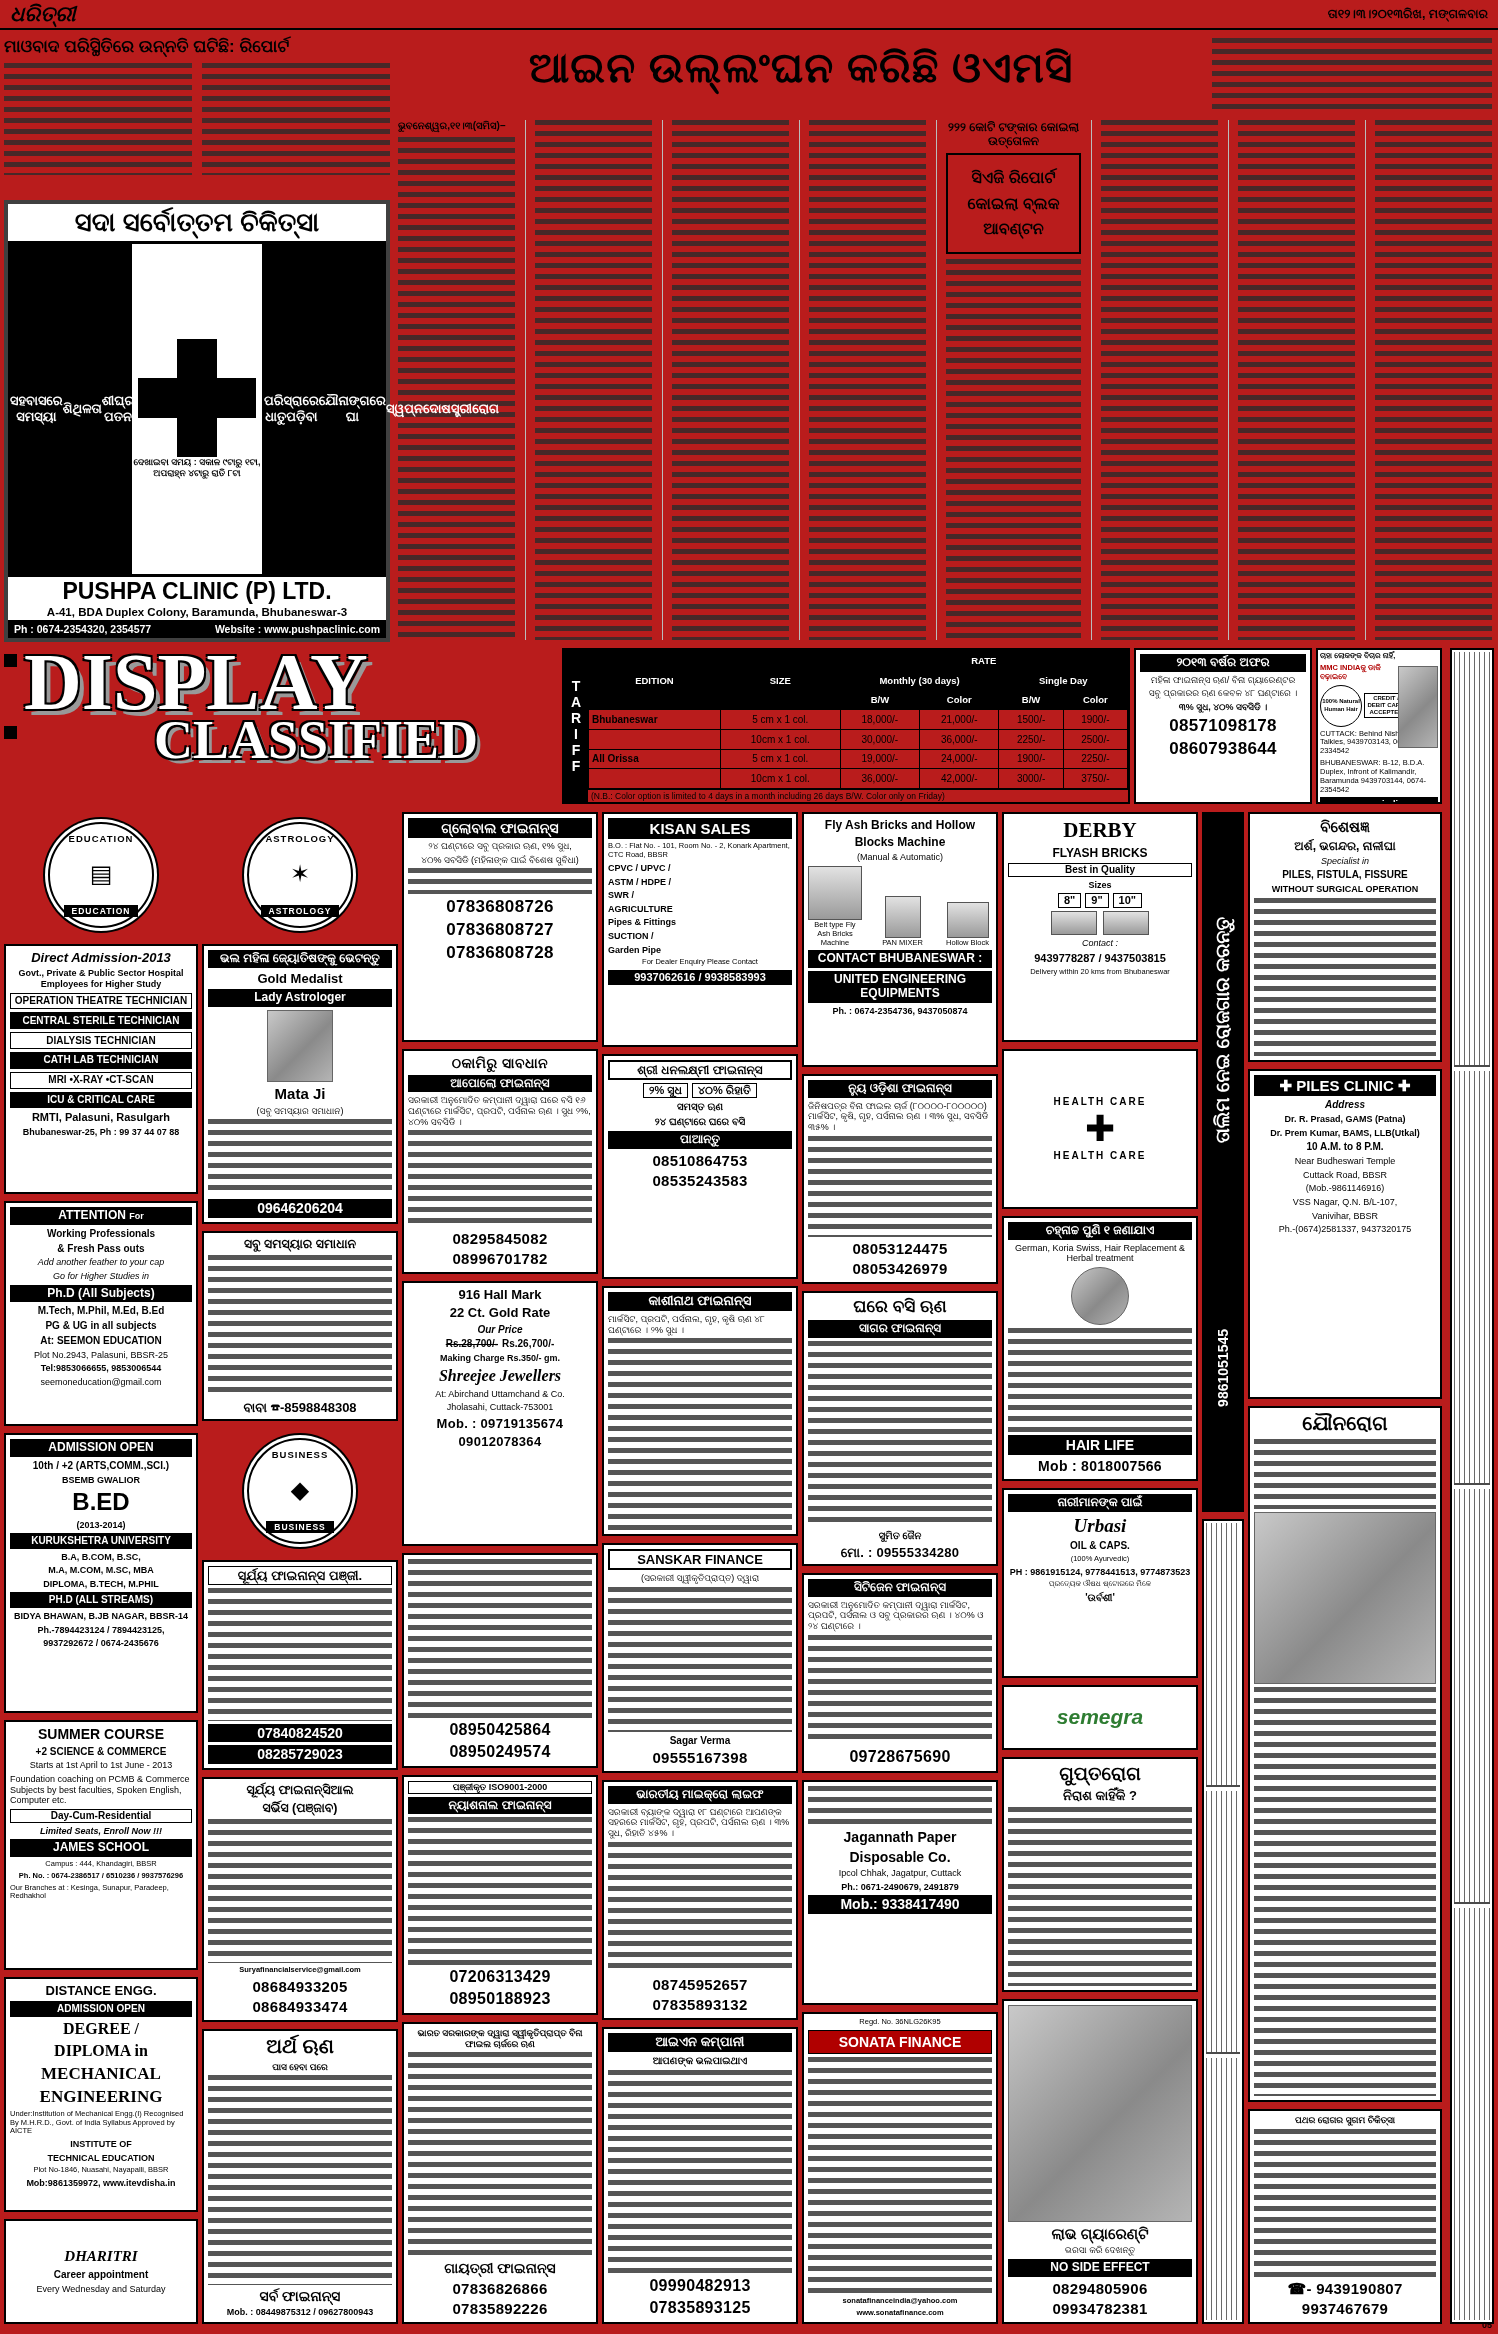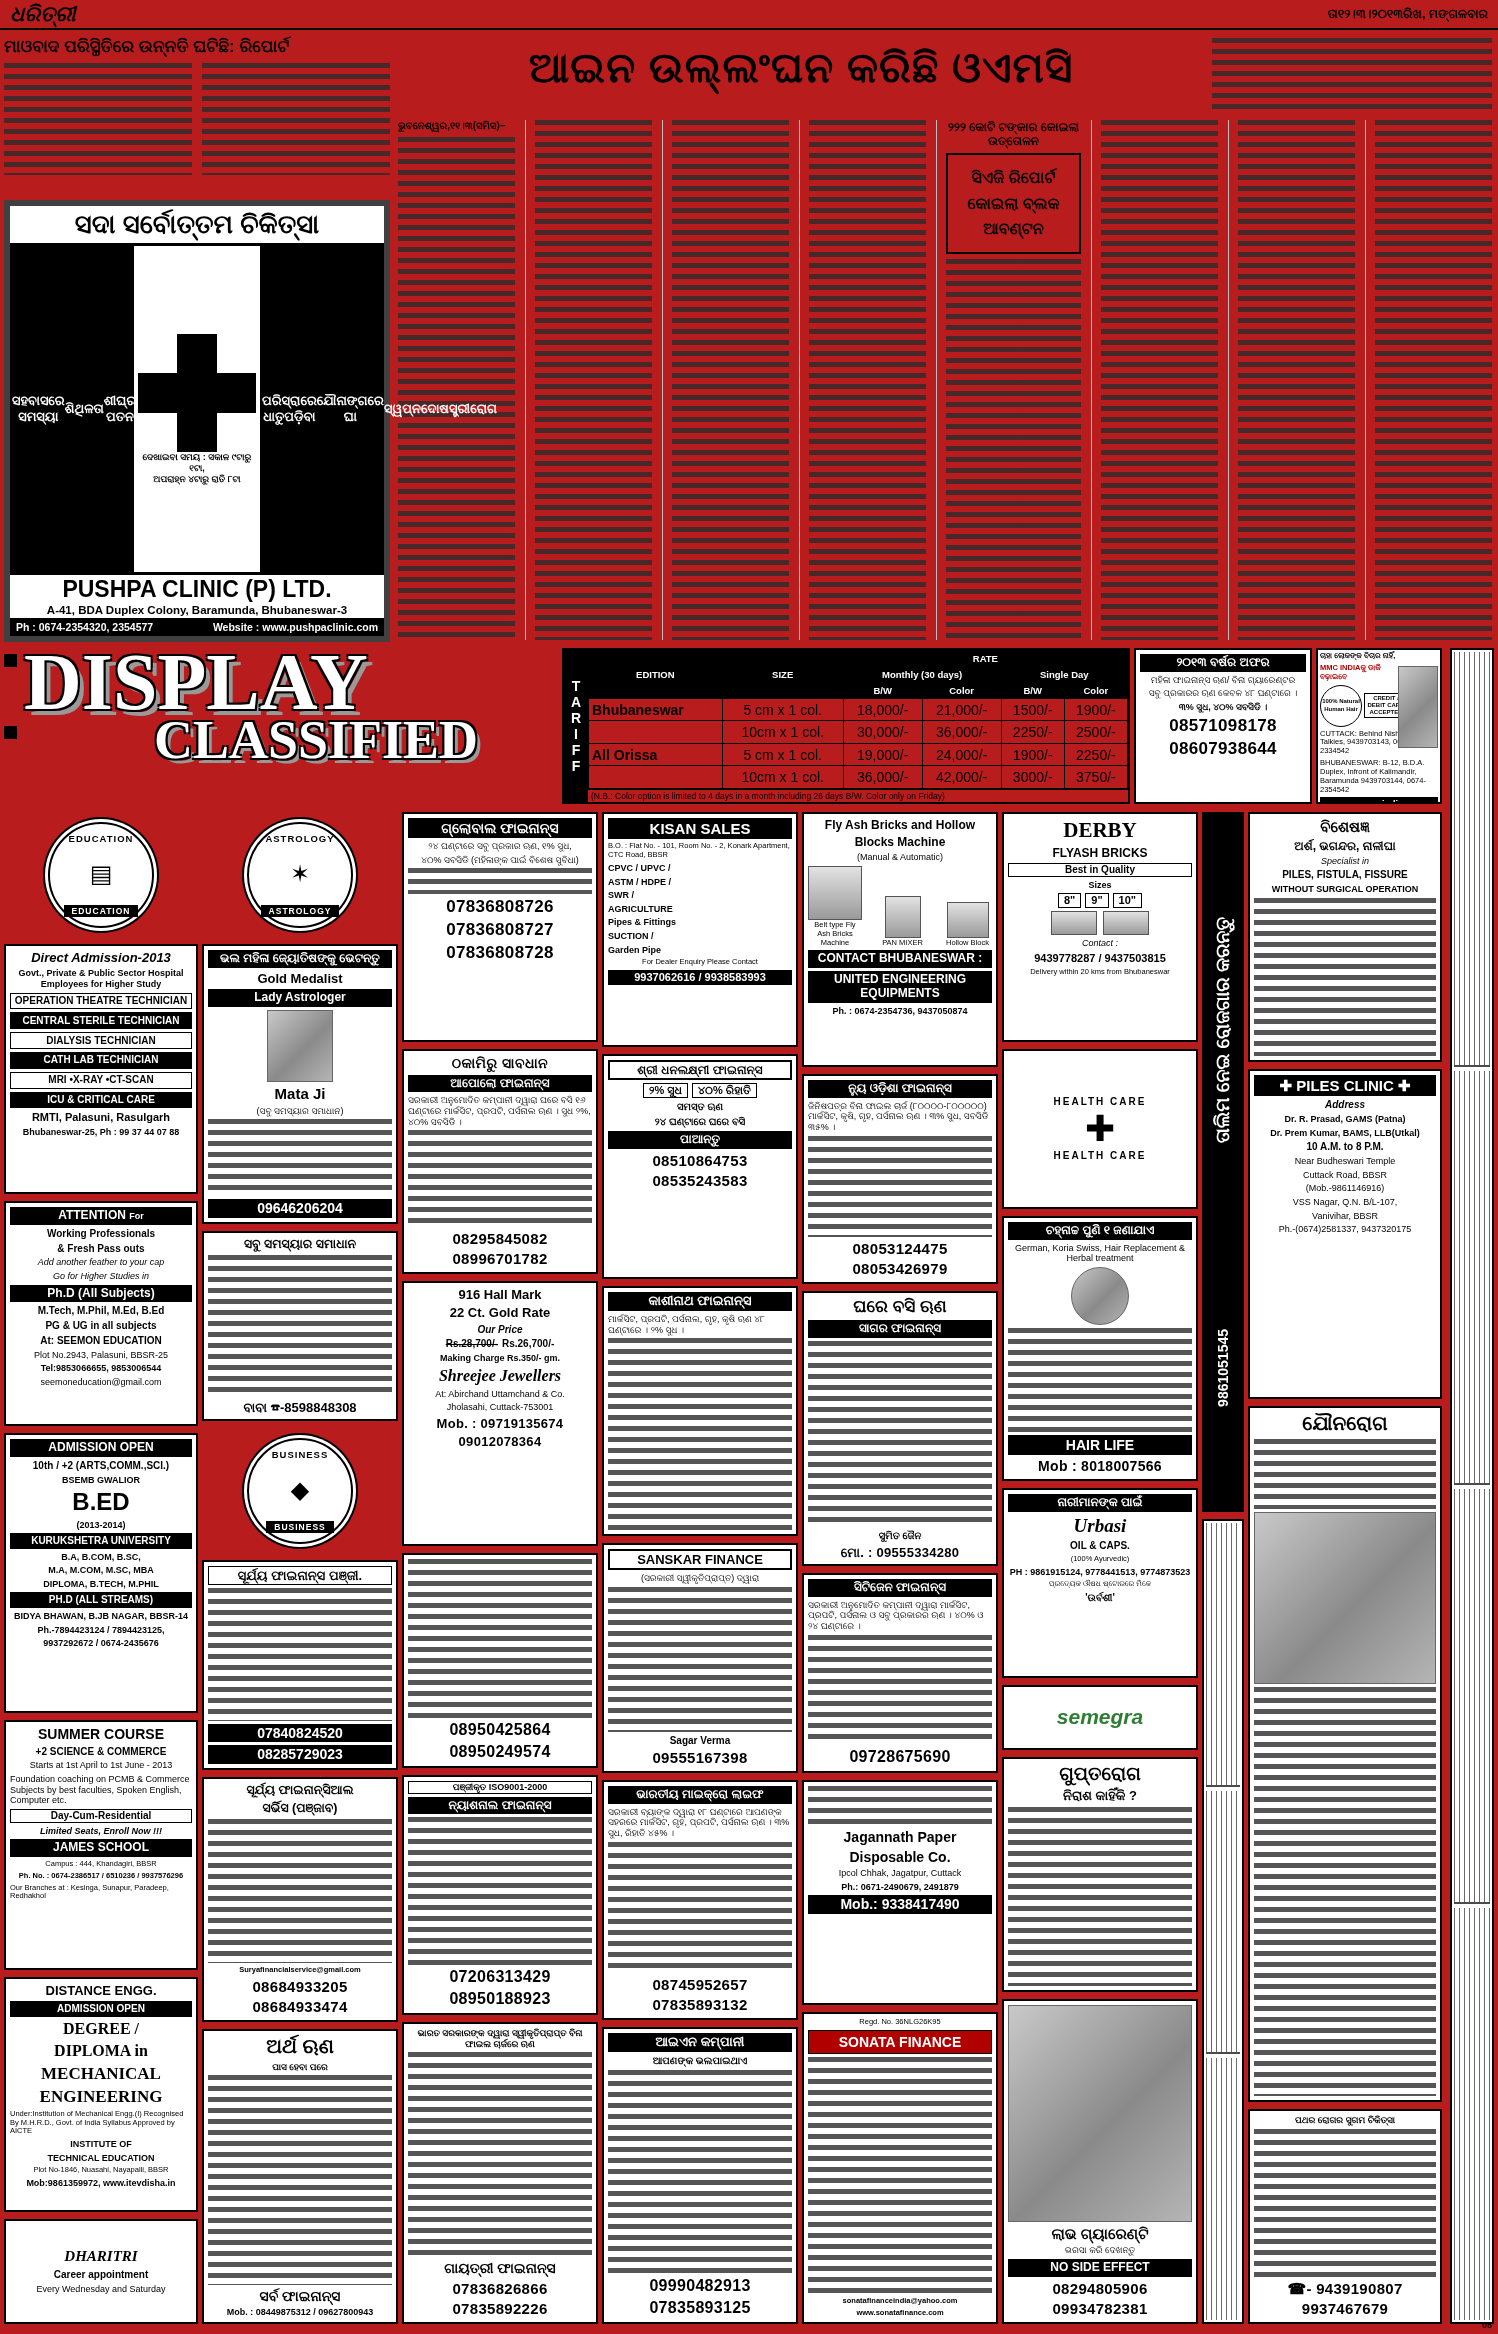--- a/index.html
+++ b/index.html
@@ -23,42 +23,42 @@
   .lhl{font-size:17px;font-weight:bold;line-height:1.25;margin-bottom:6px}
   .cols2{display:flex;gap:10px}
   .cols2 .tx{flex:1}
   .mhl{font-size:42px;font-weight:bold;text-align:center;letter-spacing:1px;line-height:1.05}
   .nbody{display:flex;gap:10px}
   .ncol{flex:1;display:flex;flex-direction:column;gap:5px;border-left:1px solid #bbb;padding-left:9px;min-width:0}
   .ncol:first-child{border-left:none;padding-left:0}
   .lead{font-size:12px;font-weight:bold;text-align:center}
   .dl{font-size:10px}
   .nbox{border:2px solid #000;padding:10px 4px;text-align:center;font-weight:bold;font-size:16px;line-height:1.6}
-  .pushpa{border:6px solid #404040;display:flex;flex-direction:column;box-sizing:border-box;background:#fff}
+  .pushpa{border:4px solid #404040;display:flex;flex-direction:column;box-sizing:border-box;background:#fff}
   .p-title{font-size:26px;font-weight:bold;text-align:center;padding:3px 0;border-bottom:3px solid #000}
   .p-mid{flex:1;display:flex}
   .p-side{background:#000;color:#fff;width:120px;display:flex;flex-direction:row;justify-content:space-around;align-items:center;font-weight:bold;font-size:13px;text-align:center;padding:4px 2px}
   .p-center{flex:1;display:flex;flex-direction:column;align-items:center;justify-content:center;}
   .cross{position:relative;width:118px;height:118px}
   .cross i{position:absolute;background:#000}
   .cv{left:39px;top:0;width:40px;height:118px}
   .ch{left:0;top:39px;width:118px;height:40px}
   .p-name{font-size:23px;font-weight:bold;text-align:center;border-top:3px solid #000;padding:1px 0}
   .p-addr{font-size:11.5px;font-weight:bold;text-align:center}
   .p-foot{display:flex;justify-content:space-between;background:#000;color:#fff;font-size:10.5px;font-weight:bold;padding:3px 6px;margin-top:2px}
   .dc1{font-family:"Liberation Serif",serif;font-size:80px;font-weight:bold;color:#fff;line-height:.85;
        text-shadow:-2px -2px 0 #000,2px -2px 0 #000,-2px 2px 0 #000,2px 2px 0 #000,6px 6px 0 #999}
   .dc2{font-family:"Liberation Serif",serif;font-size:54px;font-weight:bold;color:#fff;line-height:.9;margin-left:150px;
        text-shadow:-2px -2px 0 #000,2px -2px 0 #000,-2px 2px 0 #000,2px 2px 0 #000,5px 5px 0 #999}
   .sq{position:absolute;width:13px;height:13px;background:#000}
   .twrap{display:flex;border:2px solid #000;box-sizing:border-box}
   .tstrip{width:24px;background:#000;color:#fff;display:flex;flex-direction:column;justify-content:center;align-items:center;gap:0;font-weight:bold;font-size:14px}
   .tright{flex:1;display:flex;flex-direction:column}
   table.ttab{border-collapse:collapse;width:100%;flex:1}
-  .ttab th,.ttab td{border:1px solid #000;font-size:14px;padding:0 3px;text-align:center}
+  .ttab th,.ttab td{border:1px solid #000;font-size:10px;padding:0 3px;text-align:center}
   .ttab th{background:#000;color:#fff;font-size:9.5px}
   .ttab td.l{text-align:left;font-weight:bold}
   .tnote{font-size:8.5px;padding:1px 3px;border-top:1px solid #000}
   .sealwrap{height:125px;display:flex;align-items:center;justify-content:center}
   .seal{width:106px;height:106px;border-radius:50%;border:2px solid #000;box-shadow:0 0 0 3px #fff,0 0 0 5px #000;display:flex;flex-direction:column;align-items:center;justify-content:space-between;padding:9px 4px;box-sizing:border-box;background:#fff}
   .seal-top{font-size:9.5px;font-weight:bold;letter-spacing:1px}
   .seal-glyph{font-size:24px;line-height:1}
   .seal-ribbon{background:#000;color:#fff;font-size:8.5px;font-weight:bold;padding:1px 8px;letter-spacing:1px}
   .da-it{border:1px solid #000;text-align:center;font-size:10px;font-weight:bold;padding:1.5px 0}
   .chiprow{display:flex;gap:4px;justify-content:center}

